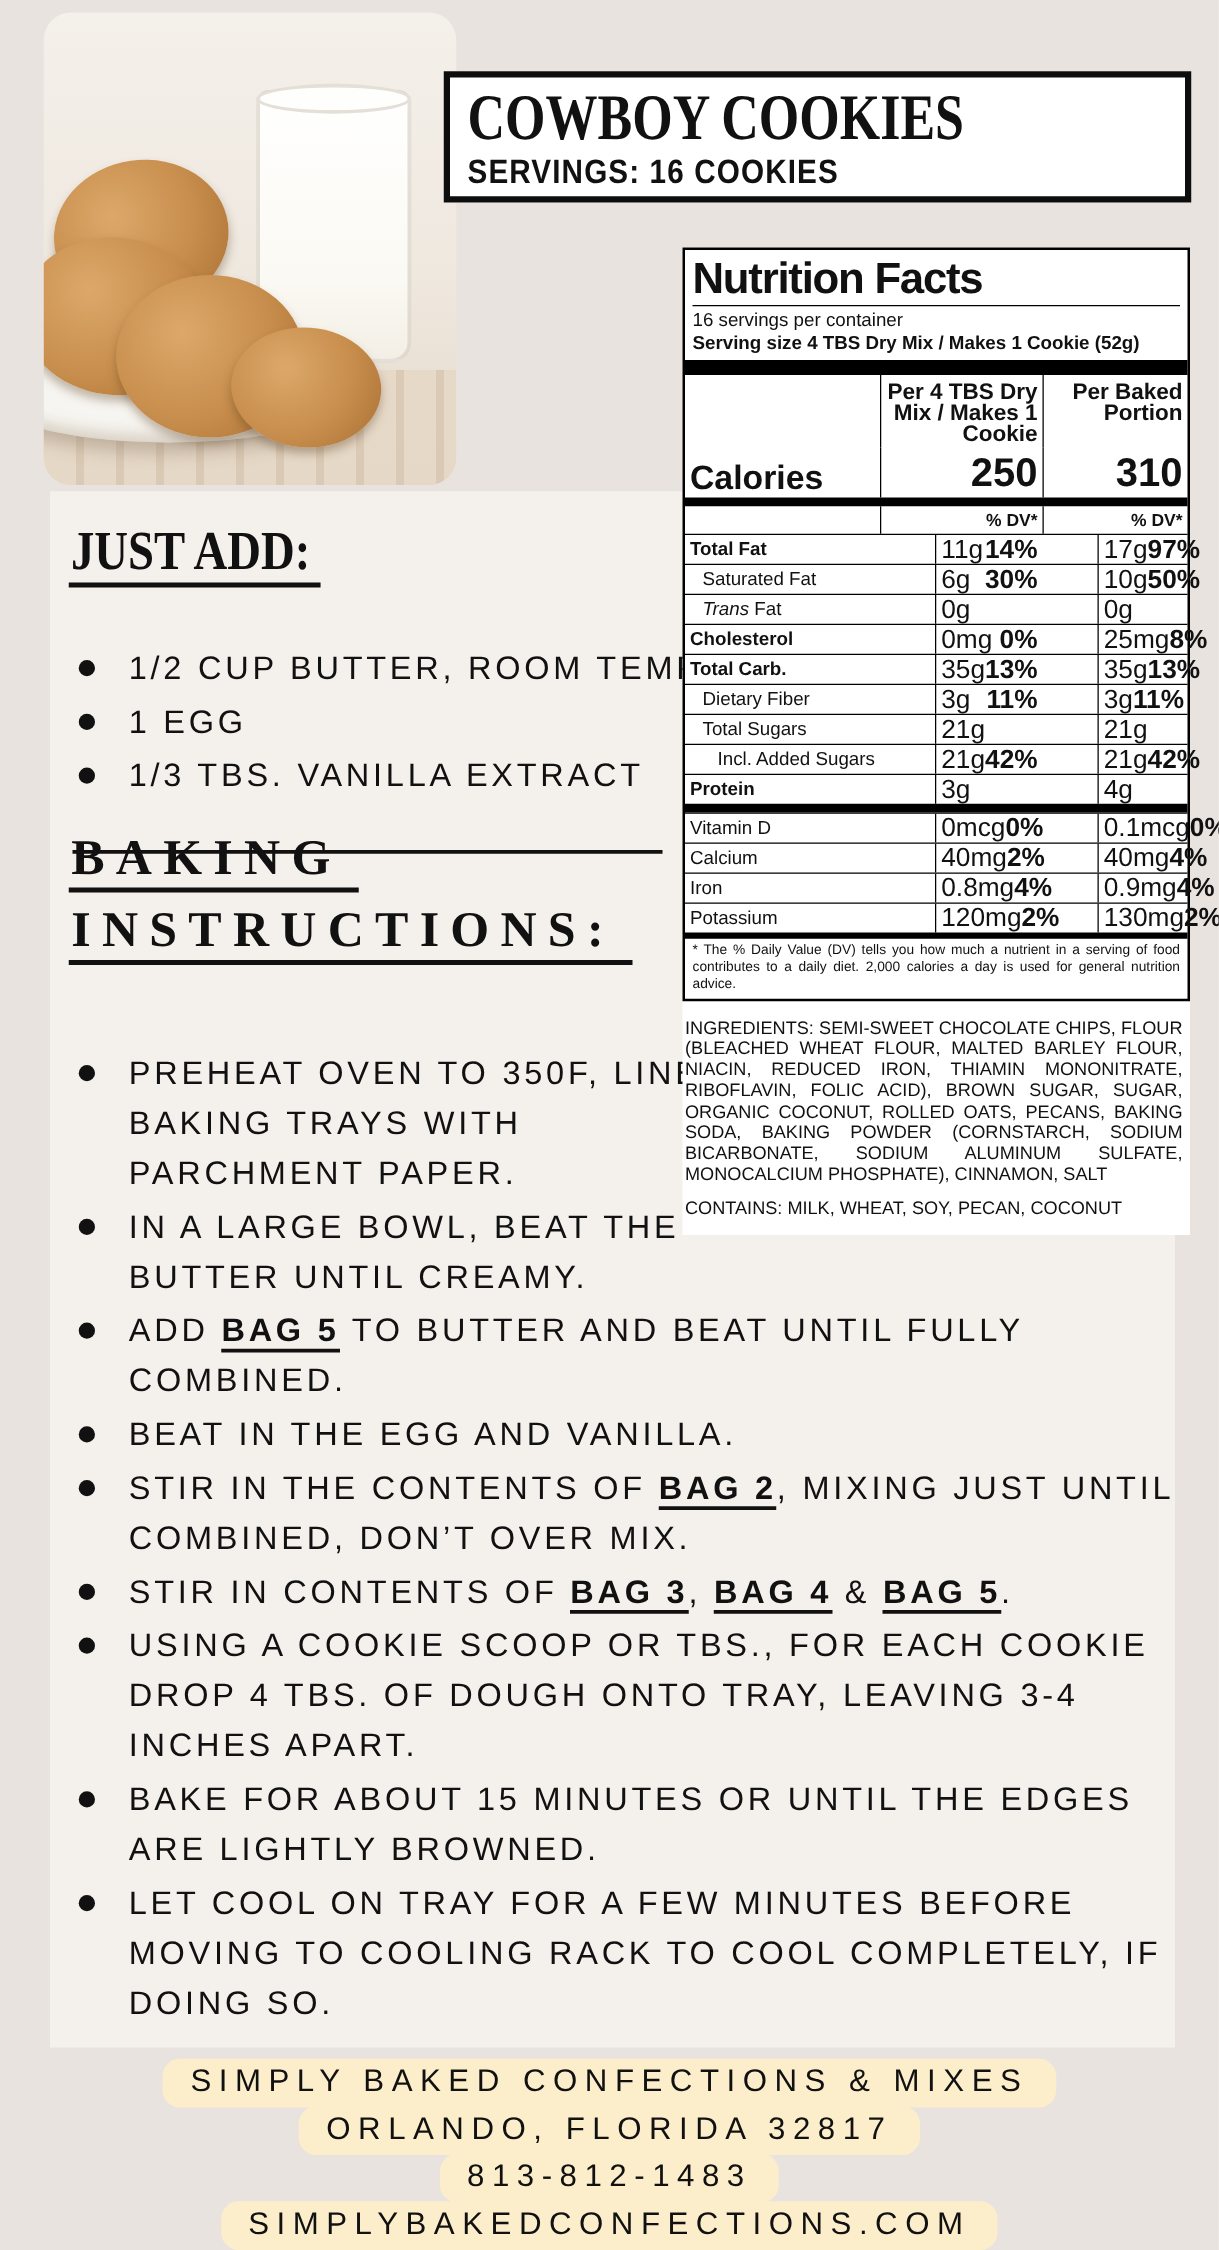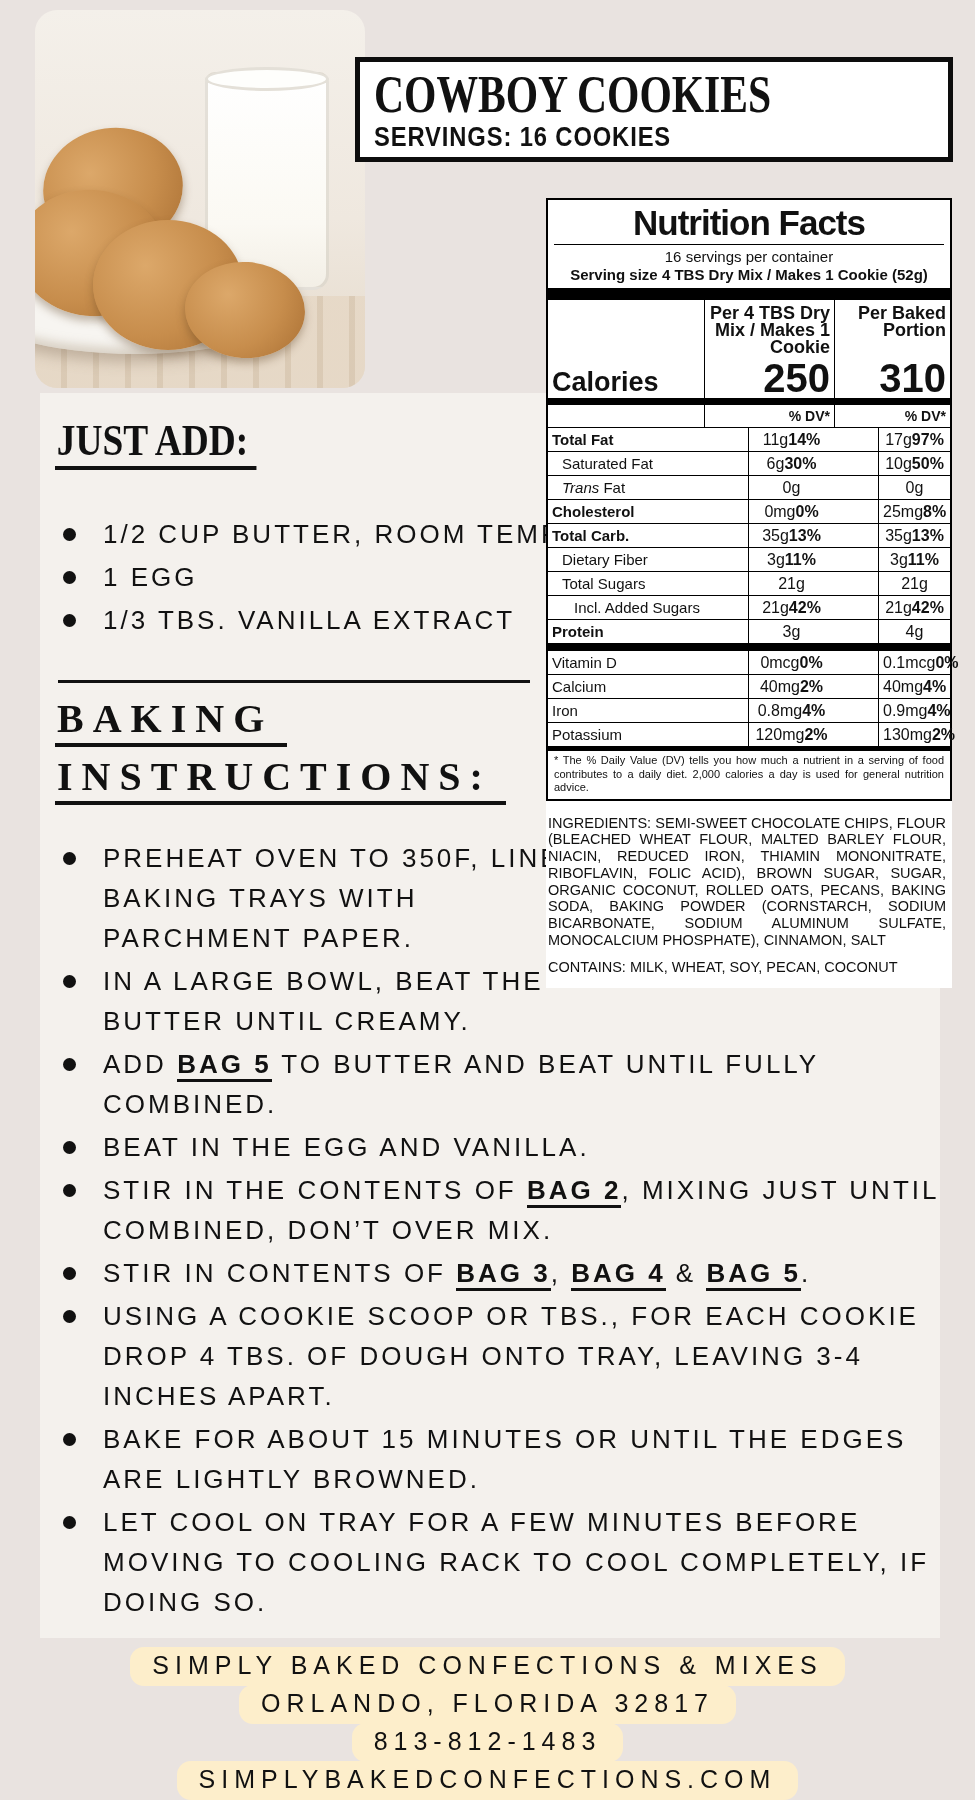--- a/index.html
+++ b/index.html
@@ -55,55 +55,55 @@
   .just-add h2 .u{display:inline-block;border-bottom:4px solid #111;padding:0 10px 2px 2px;}
 
   ul.plain{list-style:none;margin:0;padding:0;}
   ul.plain li{position:relative;padding-left:48px;font-size:26px;line-height:40px;letter-spacing:3px;}
   ul.plain li:before{content:"";position:absolute;left:8px;top:14px;width:13px;height:13px;border-radius:50%;background:#111;}
   .just-add ul{margin-top:44px;}
   .just-add li{margin-bottom:3px;}
 
   .divider{position:absolute;left:58px;top:680px;width:472px;height:3px;background:#111;}
 
-  .baking-h{position:absolute;left:55px;top:697px;}
+  .baking-h{position:absolute;left:55px;top:664px;}
   .baking-h .line{display:block;font-family:"Liberation Serif",serif;font-weight:700;font-size:40px;line-height:44px;letter-spacing:9px;}
   .baking-h .line span{display:inline-block;border-bottom:4px solid #111;padding:0 14px 2px 2px;}
   .baking-h .line+.line{margin-top:8px;}
 
   .instructions{position:absolute;left:55px;top:838px;width:885px;}
   .instructions li{margin-bottom:3px;}
   .instructions li:nth-child(1),.instructions li:nth-child(2){max-width:478px;}
   .bag{font-weight:700;border-bottom:3px solid #111;}
 
   
   .white-block{position:absolute;left:546px;top:198px;width:406px;height:790px;background:#fff;box-sizing:border-box;}
   .nfl{border:2px solid #000;margin:0;box-sizing:border-box;width:100%;}
-  .nfl-inner{padding:4px 6px 0 6px;text-align:center;}
+  .nfl-inner{padding:4px 6px 0 6px;}
   .nf-title{font-size:35px;font-weight:700;letter-spacing:-1px;line-height:38px;}
   .nf-rule{height:1px;background:#000;margin:2px 0 3px;}
   .nf-serv1{font-size:15px;line-height:18px;}
   .nf-serv2{font-size:15px;font-weight:700;line-height:18px;}
   .bar{background:#000;}
   .bar12{height:12px;margin-top:4px;}
   .bar7{height:7px;}
   .bar5{height:5px;}
   .ngrid{display:grid;grid-template-columns:156px 130px 1fr;}
   .ncell{padding:2px 4px;box-sizing:border-box;}
   .vline{border-left:1px solid #000;}
   .hline{border-top:1px solid #000;}
   .colhead{font-weight:700;font-size:18px;line-height:17px;text-align:right;padding-top:5px;}
   .cal-label{font-size:27px;font-weight:700;align-self:end;padding-bottom:0;}
-  .cal-num{font-size:40px;font-weight:700;text-align:right;line-height:36px;}
+  .cal-num{font-size:32px;font-weight:700;text-align:right;line-height:36px;}
   .dv{font-weight:700;font-size:14px;text-align:right;padding:3px 4px;}
   .nname{font-size:15px;line-height:19px;}
   .nname.b{font-weight:700;}
   .ind1{padding-left:14px;}
   .ind2{padding-left:26px;}
-  .nval{display:flex;justify-content:center;font-size:16px;line-height:19px;margin-left:44px;}
+  .nval{display:flex;justify-content:space-between;font-size:21px;line-height:19px;margin-left:44px;}
   .nval .pct{font-weight:700;}
   .footnote{font-size:11px;line-height:13.5px;text-align:justify;padding:3px 6px 4px;}
   .ingredients{font-size:14.5px;line-height:16.8px;text-align:justify;padding:14px 6px 0 2px;}
   .contains{font-size:14.5px;padding:10px 4px 0 2px;}
 
   
   .footer{position:absolute;left:0;top:1648px;width:975px;display:flex;flex-direction:column;align-items:center;}
   .pill{background:#fdeecb;border-radius:14px;padding:3px 22px 6px;margin-top:-1px;
     font-size:25px;letter-spacing:6px;line-height:30px;white-space:nowrap;}
 </style>

